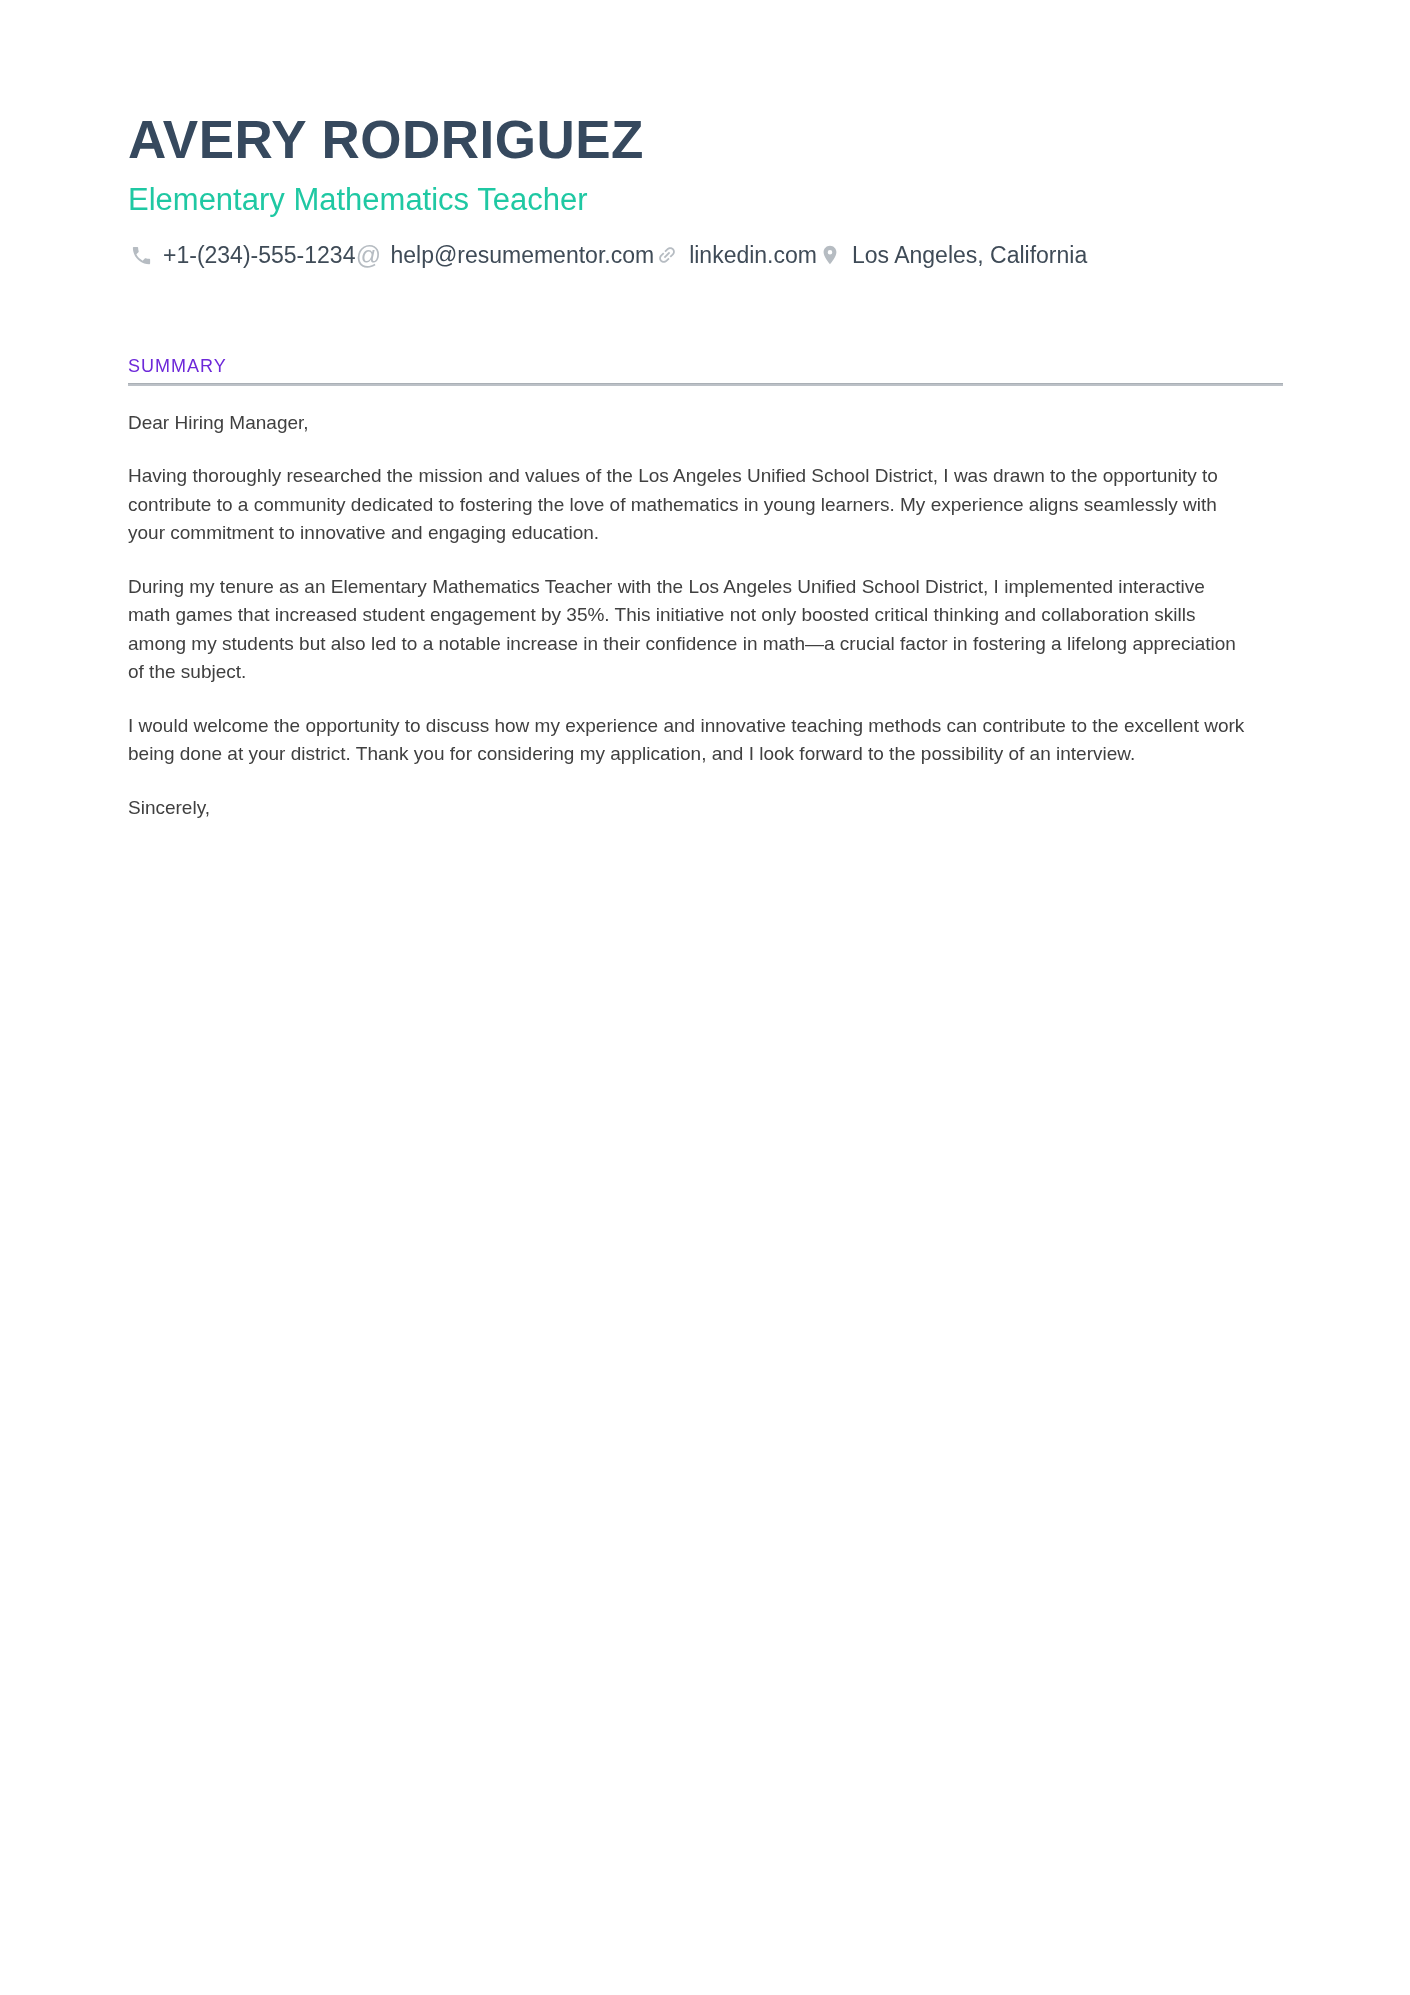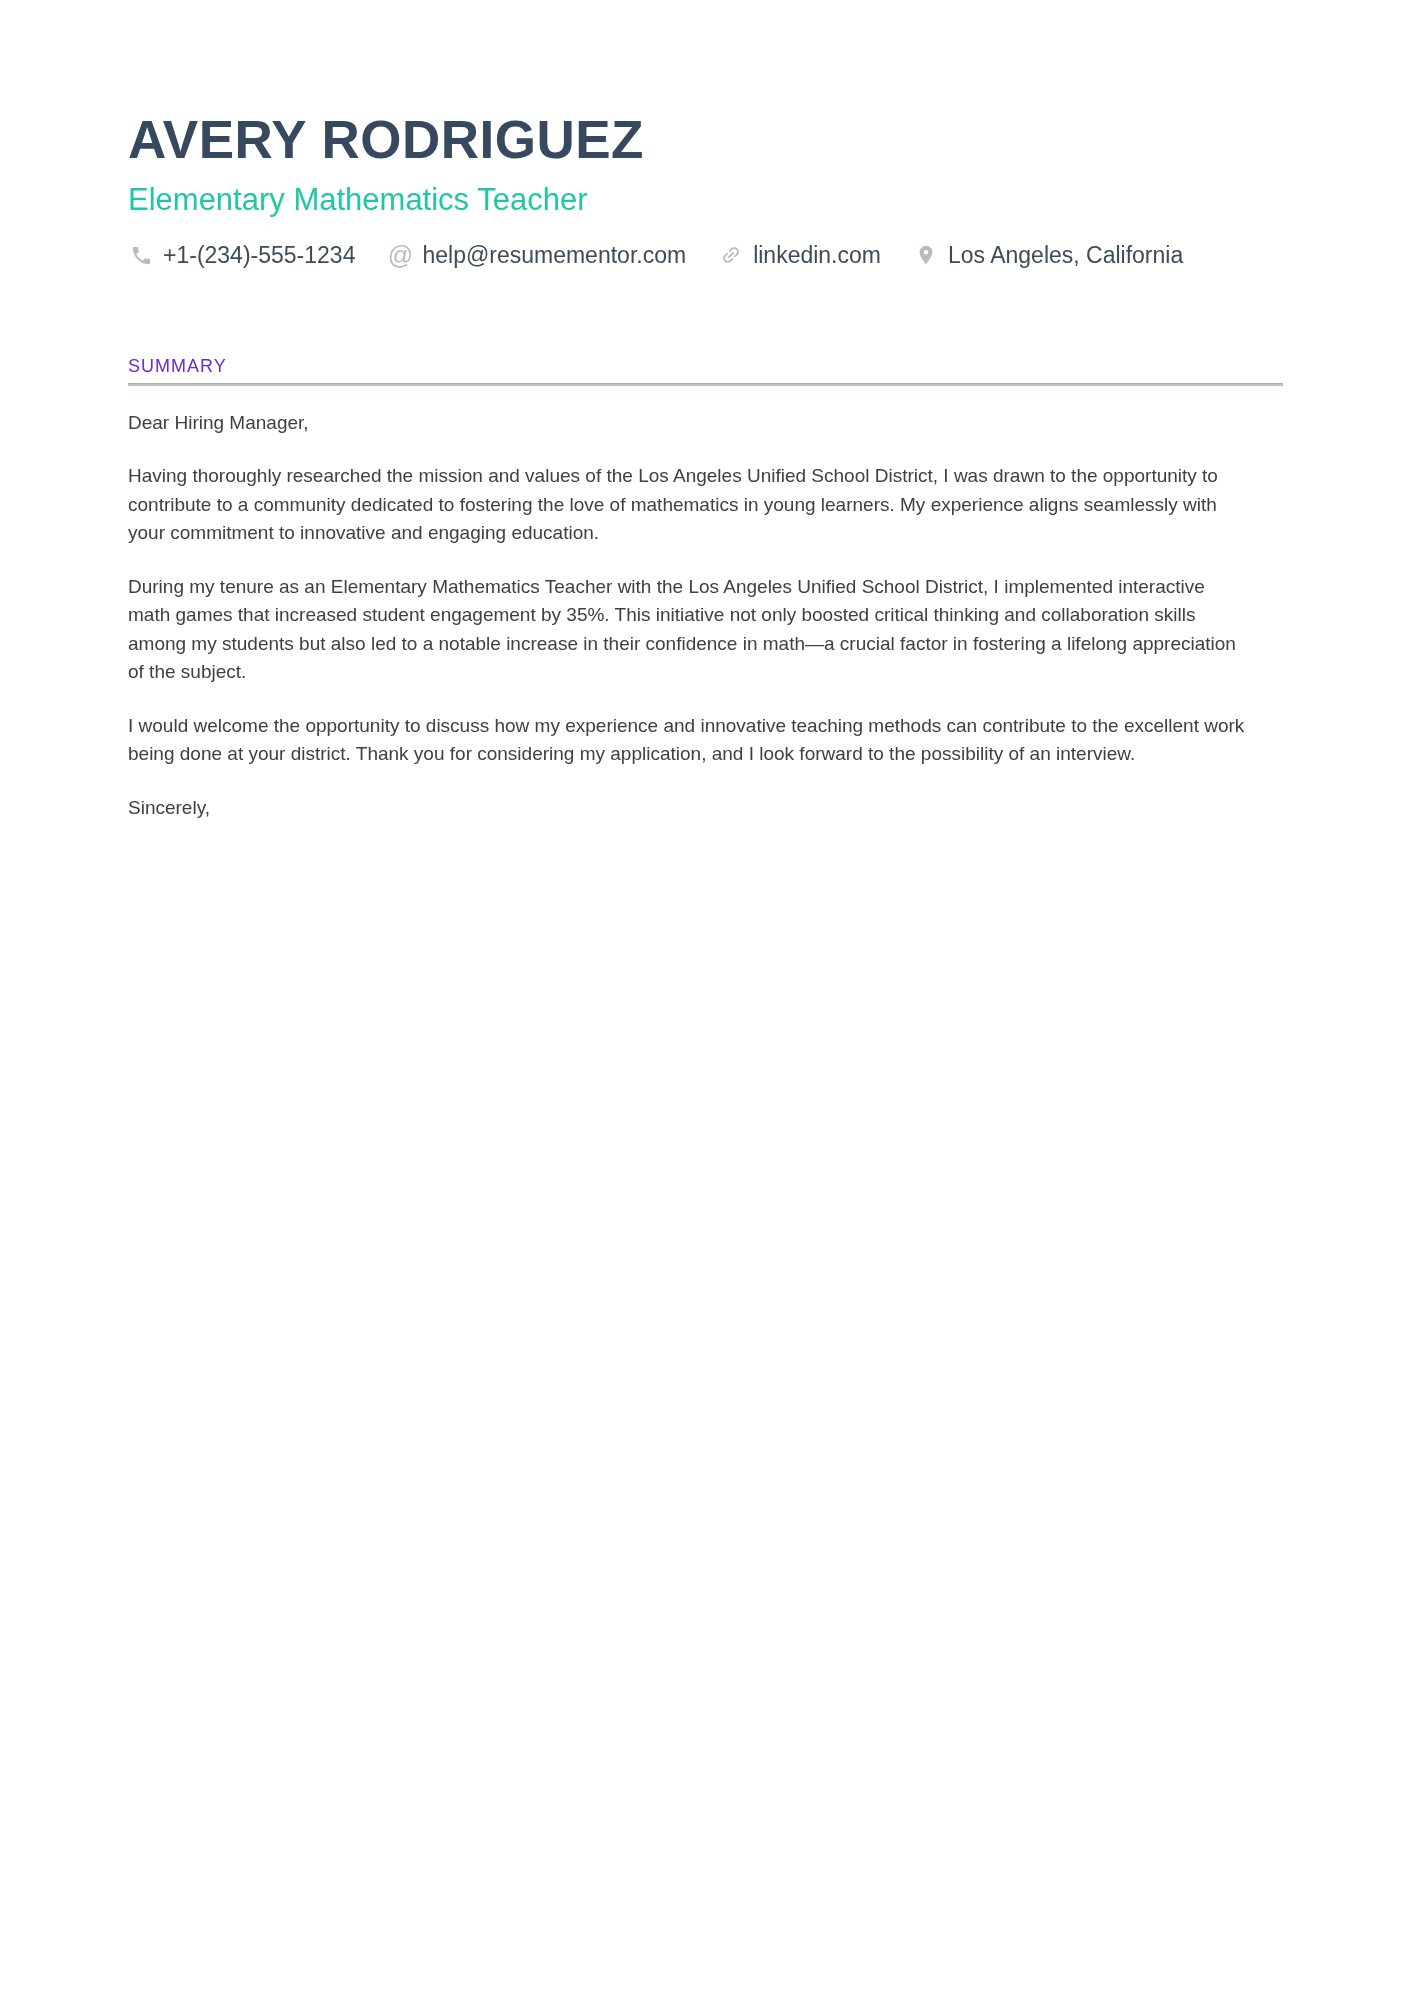--- a/index.html
+++ b/index.html
@@ -27,21 +27,20 @@
     margin-top: 8px;
     font-size: 31px;
     line-height: 40px;
     font-weight: 500;
     color: #1fc8a3;
   }
   .contact-row {
     margin-top: 22px;
     display: flex;
     align-items: center;
-    column-gap: 32px;
     font-size: 23px;
     color: #3f4b57;
   }
   .contact-item {
     display: flex;
     align-items: center;
     column-gap: 9px;
     white-space: nowrap;
   }
   .contact-icon { display: inline-flex; align-items: center; justify-content: center; width: 26px; height: 26px; }

